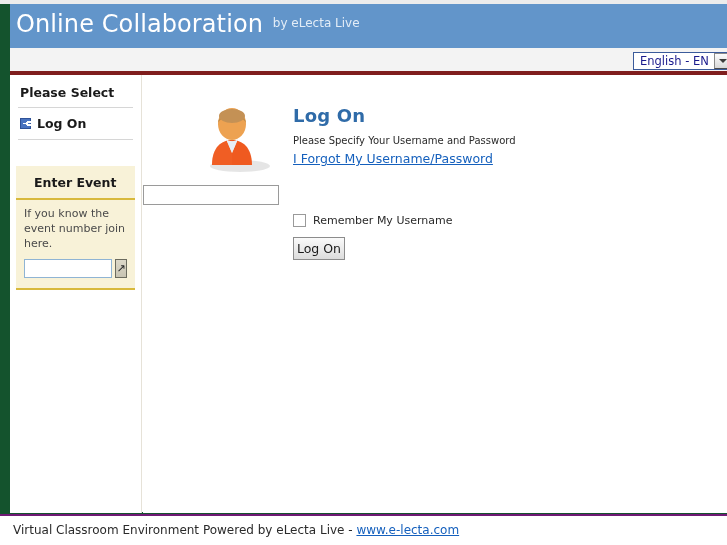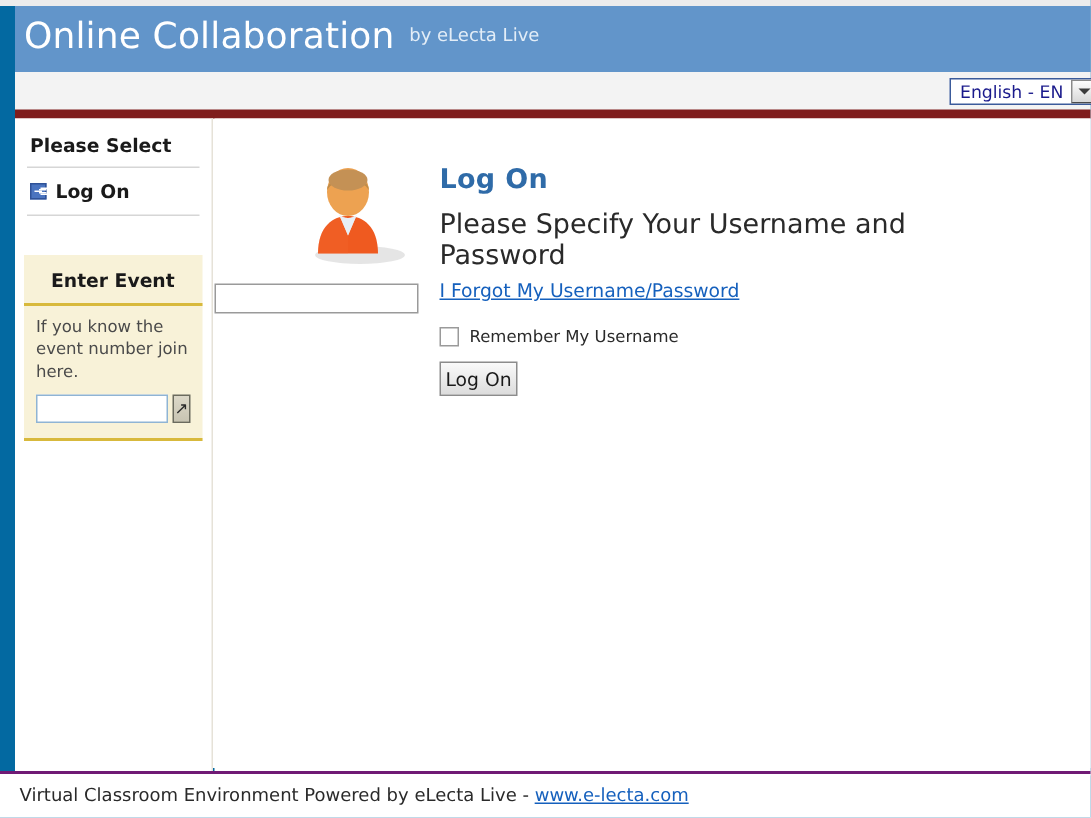--- a/index.html
+++ b/index.html
@@ -16,21 +16,21 @@
     color: #333333;
     overflow: hidden;
   }
 
   
   #page {
     position: absolute;
     left: 0; top: 0;
     width: 727px;
     height: 545px;
-    background: #0369a1;
+    background: #14532d;
   }
 
   
   #top-strip {
     position: absolute;
     left: 0; top: 0;
     width: 727px; height: 4px;
     background: #ececec;
   }
 
@@ -64,21 +64,21 @@
     top: -5px;
   }
 
   
   #lang-bar {
     position: absolute;
     left: 10px; top: 48px;
     width: 717px;
     height: 26px;
     background: #f3f3f3;
-    border-bottom: 1px solid #7f1d1d;
+    border-bottom: 3px solid #7f1d1d;
   }
   #lang-select-wrap {
     position: absolute;
     right: -6px;
     top: 4px;
     width: 100px;
     height: 18px;
     border: 1px solid #3b5b9b;
     background: #ffffff;
     display: flex;
@@ -114,21 +114,21 @@
     border-top: 4px solid #3c3c3c;
   }
 
   
   #content-box {
     position: absolute;
     left: 10px; top: 74px;
     width: 717px;
     height: 438px;
     background: #ffffff;
-    border-top: 5px solid #7f1d1d;
+    border-top: 1px solid #7f1d1d;
   }
 
   
   #sidebar {
     position: absolute;
     left: 0; top: 0;
     width: 132px;
     height: 438px;
     background: #ffffff;
     border-right: 1px solid #e6e2d8;
@@ -246,21 +246,21 @@
     width: 400px;
   }
   #logon-title {
     font-size: 18px;
     font-weight: bold;
     color: #2f6ba8;
     margin: 0 0 9px 0;
     letter-spacing: 0.2px;
   }
   #logon-subtitle {
-    font-size: 18px;
+    font-size: 10px;
     color: #2a2a2a;
     margin-bottom: 5px;
   }
   #forgot-link {
     font-size: 12.5px;
     color: #1560bd;
     text-decoration: underline;
     cursor: pointer;
     margin-top: 32px;
   }

